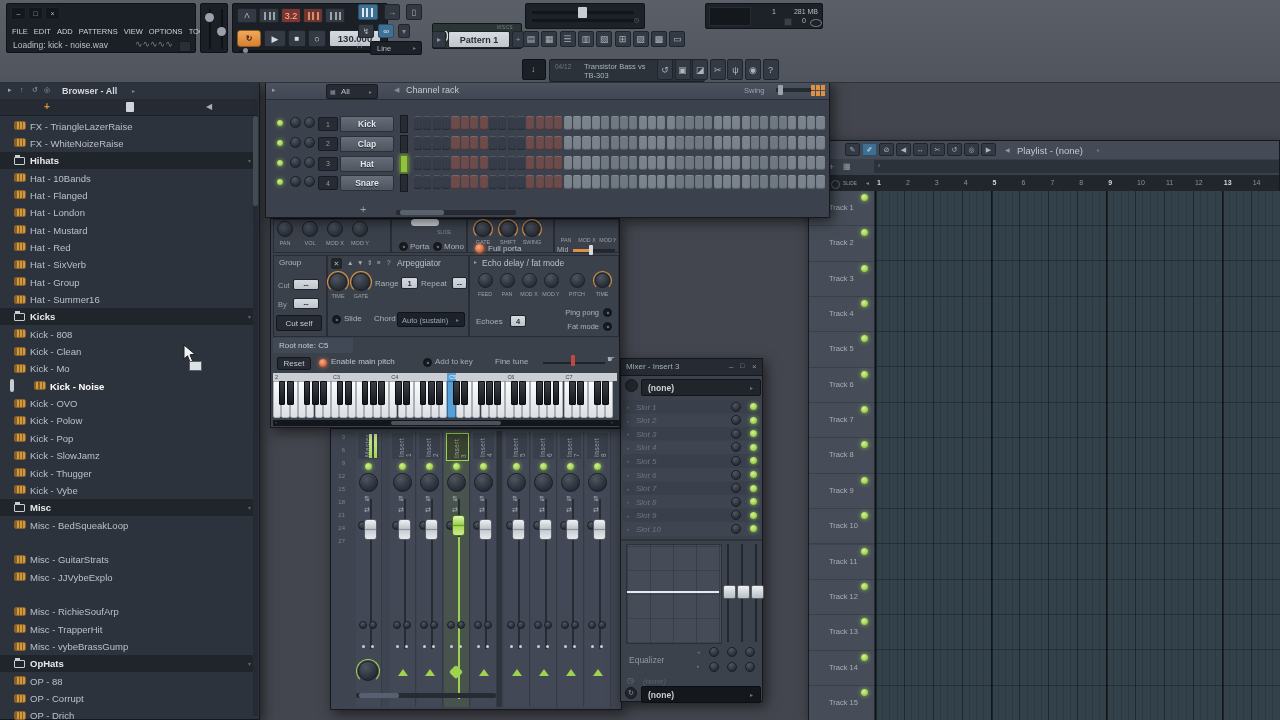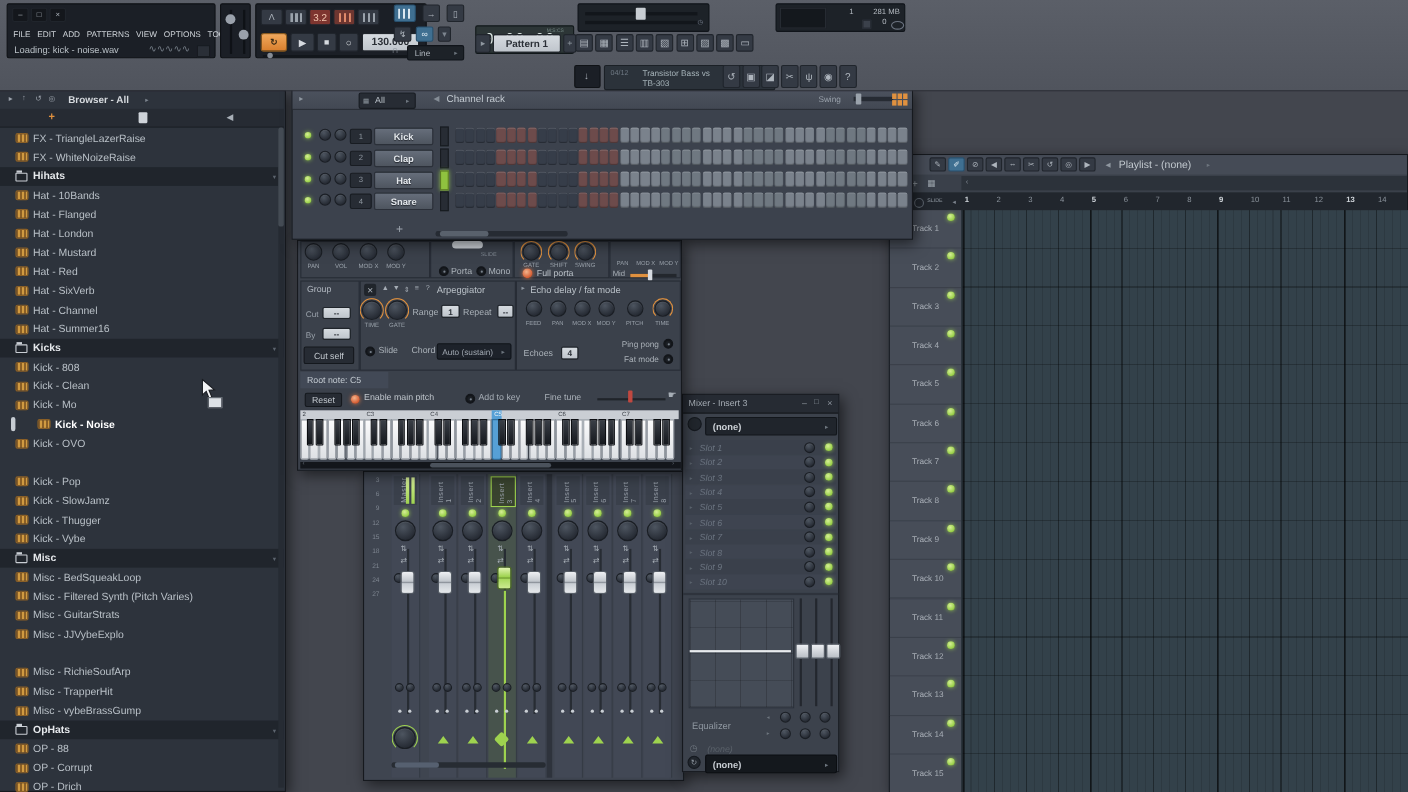--- a/index.html
+++ b/index.html
@@ -210,21 +210,21 @@
       <div style="position: absolute; left: 0px; top: 155.45px; width: 258px; height: 17.3px;">
         <div class="clipico" style="position: absolute; left: 14px; top: 4px; width: 12px; height: 9px;"></div>
         <div class="txt" style="position: absolute; left: 30px; top: 3.5px; font-size: 9.5px; color: rgb(185, 192, 199);">Hat - Red</div>
       </div>
       <div style="position: absolute; left: 0px; top: 172.8px; width: 258px; height: 17.3px;">
         <div class="clipico" style="position: absolute; left: 14px; top: 4px; width: 12px; height: 9px;"></div>
         <div class="txt" style="position: absolute; left: 30px; top: 3.5px; font-size: 9.5px; color: rgb(185, 192, 199);">Hat - SixVerb</div>
       </div>
       <div style="position: absolute; left: 0px; top: 190.15px; width: 258px; height: 17.3px;">
         <div class="clipico" style="position: absolute; left: 14px; top: 4px; width: 12px; height: 9px;"></div>
-        <div class="txt" style="position: absolute; left: 30px; top: 3.5px; font-size: 9.5px; color: rgb(185, 192, 199);">Hat - Channel</div>
+        <div class="txt" style="position: absolute; left: 30px; top: 3.5px; font-size: 9.5px; color: rgb(185, 192, 199);">Hat - Group</div>
       </div>
       <div style="position: absolute; left: 0px; top: 207.5px; width: 258px; height: 17.3px;">
         <div class="clipico" style="position: absolute; left: 14px; top: 4px; width: 12px; height: 9px;"></div>
         <div class="txt" style="position: absolute; left: 30px; top: 3.5px; font-size: 9.5px; color: rgb(185, 192, 199);">Hat - Summer16</div>
       </div>
       <div style="position: absolute; left: 0px; top: 224.85px; width: 258px; height: 17.3px; background: rgb(32, 37, 44);">
         <div class="foldico" style="position: absolute; left: 14px; top: 5px; width: 11px; height: 8px;"></div>
         <div class="txt" style="position: absolute; left: 30px; top: 3.5px; font-weight: bold; font-size: 9.5px; color: rgb(230, 233, 236);">Kicks</div>
         <div class="txt" style="position: absolute; left: 248px; top: 5px; font-size: 6px; color: rgb(92, 100, 110);">▾</div>
       </div>
@@ -242,20 +242,24 @@
         <div style="position: absolute; left: 10px; top: 2px; width: 4px; height: 13px; background: rgb(198, 204, 210); border-radius: 2px;"></div>
       </div>
       <div style="position: absolute; left: 0px; top: 276.9px; width: 258px; height: 17.3px;">
         <div class="clipico" style="position: absolute; left: 14px; top: 4px; width: 12px; height: 9px;"></div>
         <div class="txt" style="position: absolute; left: 30px; top: 3.5px; font-size: 9.5px; color: rgb(185, 192, 199);">Kick - Mo</div>
       </div>
       <div style="position: absolute; left: 0px; top: 311.6px; width: 258px; height: 17.3px;">
         <div class="clipico" style="position: absolute; left: 14px; top: 4px; width: 12px; height: 9px;"></div>
         <div class="txt" style="position: absolute; left: 30px; top: 3.5px; font-size: 9.5px; color: rgb(185, 192, 199);">Kick - OVO</div>
       </div>
+      <div style="position: absolute; left: 0px; top: 328.95px; width: 258px; height: 17.3px;">
+        <div class="clipico" style="position: absolute; left: 14px; top: 4px; width: 12px; height: 9px;"></div>
+        <div class="txt" style="position: absolute; left: 30px; top: 3.5px; font-size: 9.5px; color: rgb(185, 192, 199);">Kick - Polow</div>
+      </div>
       <div style="position: absolute; left: 0px; top: 346.3px; width: 258px; height: 17.3px;">
         <div class="clipico" style="position: absolute; left: 14px; top: 4px; width: 12px; height: 9px;"></div>
         <div class="txt" style="position: absolute; left: 30px; top: 3.5px; font-size: 9.5px; color: rgb(185, 192, 199);">Kick - Pop</div>
       </div>
       <div style="position: absolute; left: 0px; top: 381px; width: 258px; height: 17.3px;">
         <div class="clipico" style="position: absolute; left: 14px; top: 4px; width: 12px; height: 9px;"></div>
         <div class="txt" style="position: absolute; left: 30px; top: 3.5px; font-size: 9.5px; color: rgb(185, 192, 199);">Kick - Thugger</div>
       </div>
       <div style="position: absolute; left: 0px; top: 363.65px; width: 258px; height: 17.3px;">
         <div class="clipico" style="position: absolute; left: 14px; top: 4px; width: 12px; height: 9px;"></div>
@@ -266,24 +270,20 @@
         <div class="txt" style="position: absolute; left: 30px; top: 3.5px; font-weight: bold; font-size: 9.5px; color: rgb(230, 233, 236);">Misc</div>
         <div class="txt" style="position: absolute; left: 248px; top: 5px; font-size: 6px; color: rgb(92, 100, 110);">▾</div>
       </div>
       <div style="position: absolute; left: 0px; top: 398.35px; width: 258px; height: 17.3px;">
         <div class="clipico" style="position: absolute; left: 14px; top: 4px; width: 12px; height: 9px;"></div>
         <div class="txt" style="position: absolute; left: 30px; top: 3.5px; font-size: 9.5px; color: rgb(185, 192, 199);">Kick - Vybe</div>
       </div>
       <div style="position: absolute; left: 0px; top: 433.05px; width: 258px; height: 17.3px;">
         <div class="clipico" style="position: absolute; left: 14px; top: 4px; width: 12px; height: 9px;"></div>
         <div class="txt" style="position: absolute; left: 30px; top: 3.5px; font-size: 9.5px; color: rgb(185, 192, 199);">Misc - BedSqueakLoop</div>
-      </div>
-      <div style="position: absolute; left: 0px; top: 450.4px; width: 258px; height: 17.3px;">
-        <div class="clipico" style="position: absolute; left: 14px; top: 4px; width: 12px; height: 9px;"></div>
-        <div class="txt" style="position: absolute; left: 30px; top: 3.5px; font-size: 9.5px; color: rgb(185, 192, 199);">Misc - Filtered Synth (Pitch Varies)</div>
       </div>
       <div style="position: absolute; left: 0px; top: 467.75px; width: 258px; height: 17.3px;">
         <div class="clipico" style="position: absolute; left: 14px; top: 4px; width: 12px; height: 9px;"></div>
         <div class="txt" style="position: absolute; left: 30px; top: 3.5px; font-size: 9.5px; color: rgb(185, 192, 199);">Misc - GuitarStrats</div>
       </div>
       <div style="position: absolute; left: 0px; top: 485.1px; width: 258px; height: 17.3px;">
         <div class="clipico" style="position: absolute; left: 14px; top: 4px; width: 12px; height: 9px;"></div>
         <div class="txt" style="position: absolute; left: 30px; top: 3.5px; font-size: 9.5px; color: rgb(185, 192, 199);">Misc - JJVybeExplo</div>
       </div>
       <div style="position: absolute; left: 0px; top: 519.8px; width: 258px; height: 17.3px;">

